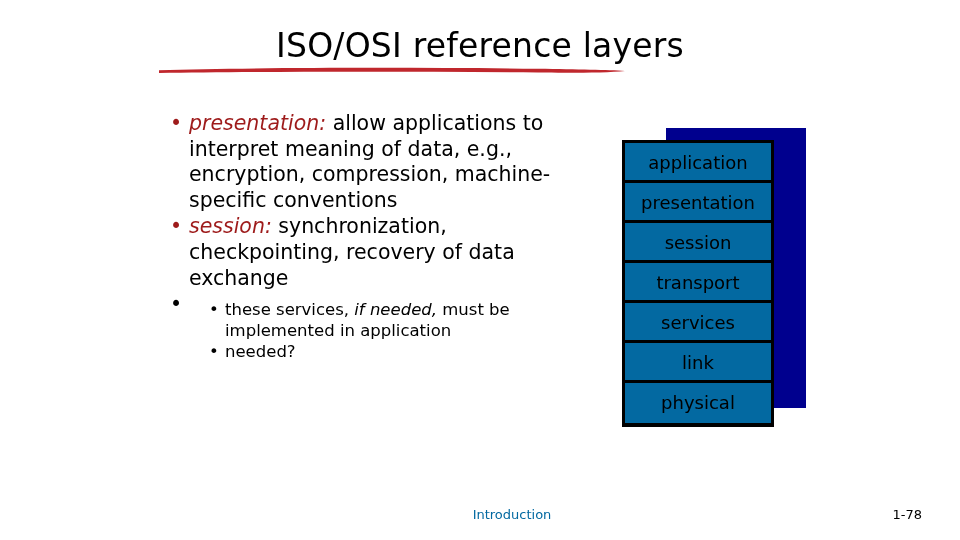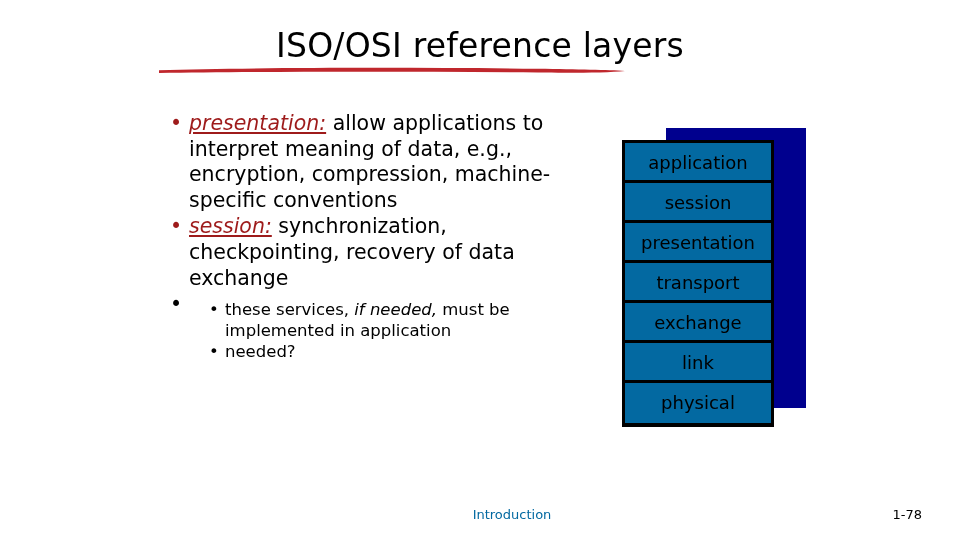--- a/index.html
+++ b/index.html
@@ -57,21 +57,20 @@
     left: 7px;
     top: 0;
     font-size: 20.5px;
     line-height: 25.6px;
   }
   .marker.red { color: #9e1b1b; }
   .marker.black { color: #000000; }
   .lead {
     color: #9e1b1b;
     font-style: italic;
-    text-decoration: underline;
   }
 
   
   #sub-bullets {
     margin-top: 8px;
     padding-left: 44px;
   }
   .lvl2 {
     position: relative;
     padding-left: 18px;
@@ -182,23 +181,23 @@
       <span class="marker">•</span><span>needed?</span>
     </div>
   </div>
 
 </div>
 
 <div id="osi-stack">
   <div id="stack-shadow"></div>
   <div id="stack-boxes">
     <div class="layer-box">application</div>
+    <div class="layer-box">presentation</div>
     <div class="layer-box">session</div>
-    <div class="layer-box">presentation</div>
     <div class="layer-box">transport</div>
-    <div class="layer-box">exchange</div>
+    <div class="layer-box">services</div>
     <div class="layer-box">link</div>
     <div class="layer-box">physical</div>
   </div>
 </div>
 
 <div id="footer-center">Introduction</div>
 <div id="footer-page">1-78</div>
 
 </body></html>

